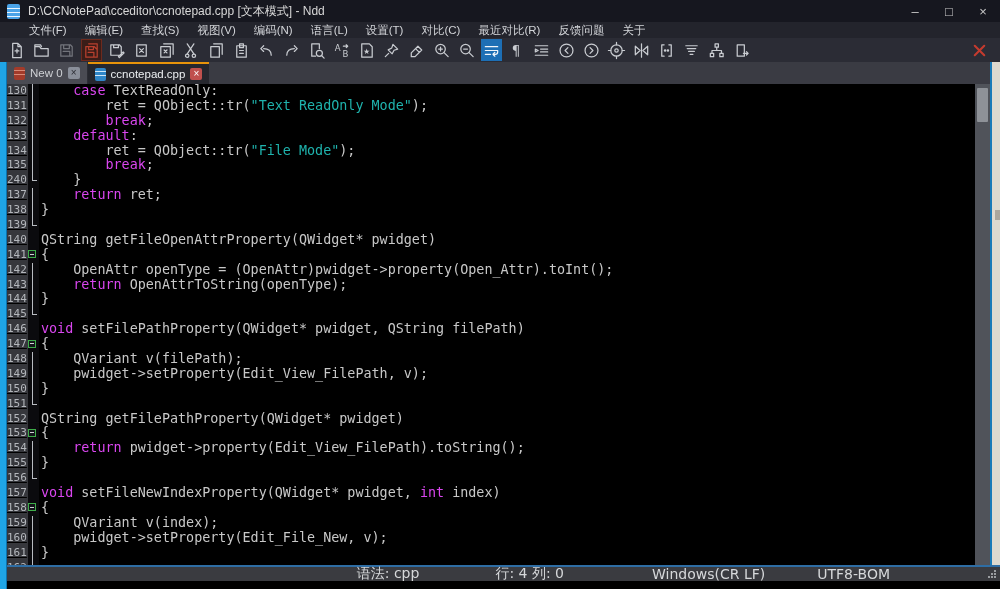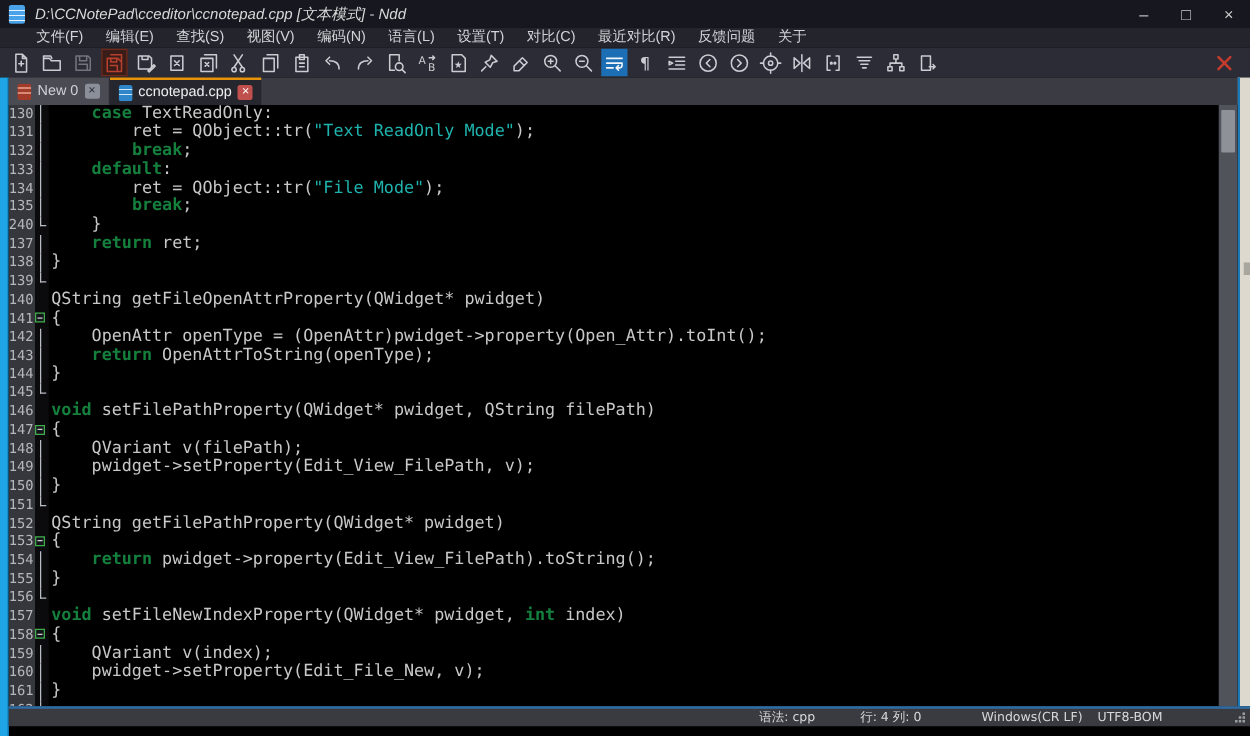--- a/index.html
+++ b/index.html
@@ -3,21 +3,21 @@
 <meta charset="utf-8">
 <style>
   html,body{margin:0;padding:0;background:#555;}
   .window{position:relative;width:1000px;height:589px;overflow:hidden;background:#000;
           font-family:"Liberation Sans",sans-serif;-webkit-font-smoothing:antialiased;}
   
   .titlebar{position:absolute;top:0;left:0;right:0;height:22px;background:#16171f;
             display:flex;align-items:center;padding-left:7px;box-sizing:border-box;}
   .app-icon{width:13px;height:15px;border-radius:2px;background:#4aa3e8;margin-right:8px;
             background-image:linear-gradient(#4aa3e8 4px,#e8f4ff 4px,#e8f4ff 5px,#4aa3e8 5px,#4aa3e8 8px,#e8f4ff 8px,#e8f4ff 9px,#4aa3e8 9px,#4aa3e8 12px,#e8f4ff 12px,#e8f4ff 13px,#4aa3e8 13px);}
-  .title-text{color:#d8d8d8;font-size:12px;white-space:nowrap;font-style:italic;}
+  .title-text{color:#d8d8d8;font-size:12px;white-space:nowrap;}
   .win-controls{margin-left:auto;display:flex;height:100%;}
   .win-btn{width:34px;height:22px;display:flex;align-items:center;justify-content:center;
            color:#c9c9c9;font-size:13px;cursor:default;}
   
   .menubar{position:absolute;top:22px;left:0;right:0;height:16px;background:#23242c;
            display:flex;align-items:center;padding-left:20px;}
   .menu-item{color:#d2d4d8;font-size:11.5px;padding:0 9px;line-height:16px;white-space:nowrap;}
   
   .toolbar{position:absolute;top:38px;left:0;right:0;height:24px;background:#2b2c35;
            display:flex;align-items:center;padding-left:6px;gap:4px;}
@@ -44,41 +44,41 @@
   .tab.active .tab-label{color:#eceff2;}
   .doc-icon{width:11px;height:13px;border-radius:2px;flex:0 0 auto;}
   .doc-icon.red{background:#a33b2a;background-image:linear-gradient(#a33b2a 3px,#d98a77 3px,#d98a77 4px,#a33b2a 4px,#a33b2a 7px,#d98a77 7px,#d98a77 8px,#a33b2a 8px);}
   .doc-icon.blue{background:#2f86c8;background-image:linear-gradient(#2f86c8 3px,#cfe7f8 3px,#cfe7f8 4px,#2f86c8 4px,#2f86c8 7px,#cfe7f8 7px,#cfe7f8 8px,#2f86c8 8px);}
   .tab-close{width:12px;height:12px;border-radius:2px;display:flex;align-items:center;justify-content:center;
              font-size:10px;line-height:1;}
   .tab.inactive .tab-close{background:#8a8f9a;color:#2c2d34;}
   .tab.active .tab-close{background:#c0504d;color:#fff;}
   
   .editor{position:absolute;top:84px;left:7px;width:983px;height:481px;background:#000;display:flex;overflow:hidden;}
-  .col-ln{width:21px;background:#36373c;flex:0 0 auto;}
+  .col-ln{width:21px;background:#36373c;flex:0 0 auto;text-decoration:underline;}
   .ln{height:14.9px;box-sizing:border-box;color:#b4b7bc;font-family:"DejaVu Sans Mono",monospace;font-size:11px;
       line-height:14.9px;text-align:right;padding-right:5px;}
   .col-fold{width:11px;background:#0b0b0e;flex:0 0 auto;}
   .fold{position:relative;height:14.9px;}
   .fold.line::before{content:'';position:absolute;left:4px;top:0;height:100%;width:1px;background:#b9bcc2;}
   .fold.end::before{content:'';position:absolute;left:4px;top:0;height:8px;width:1px;background:#b9bcc2;}
   .fold.end::after{content:'';position:absolute;left:4px;top:7px;width:5px;height:1px;background:#b9bcc2;}
   .fold.box::before{content:'';position:absolute;left:0;top:2.5px;width:8px;height:8px;border:1px solid #3fae4a;background:#14151a;box-sizing:border-box;}
   .fold.box::after{content:'';position:absolute;left:2px;top:6px;width:4px;height:1px;background:#cfd2d6;}
   .col-code{flex:1;overflow:hidden;padding-left:2px;}
   .codeline{height:14.9px;white-space:pre;font-family:"DejaVu Sans Mono",monospace;font-size:13.4px;line-height:14.9px;}
   .tk-p{color:#c8c8c8;}
-  .tk-k{color:#15803d;font-weight:bold;}
+  .tk-k{color:#d946ef;font-weight:normal;}
   .tk-s{color:#1fb3ad;}
   .vscroll{width:15px;flex:0 0 auto;background:#50535a;position:relative;}
   .vthumb{position:absolute;left:2px;right:2px;top:4px;height:34px;background:#8e9298;border-radius:1px;}
   
   .statusbar{position:absolute;top:565px;left:7px;right:0;height:16px;background:#3a3b40;border-top:2px solid #2e6da4;
              box-sizing:border-box;display:flex;align-items:center;justify-content:flex-end;color:#d6d8da;
-             font-family:"DejaVu Sans",sans-serif;font-size:10px;}
+             font-family:"DejaVu Sans",sans-serif;font-size:14px;gap:40px;}
   .sb-item{white-space:nowrap;}
   .sb-syntax{margin-right:36px;}
   .sb-pos{margin-right:48px;}
   .sb-eol{margin-right:12px;}
   .sb-enc{margin-right:58px;}
   .sb-grip{width:8px;height:8px;margin-right:4px;position:relative;}
   .sb-grip::before{content:'';position:absolute;right:0;bottom:0;width:2px;height:2px;background:#9a9da1;
     box-shadow:-3px 0 #9a9da1,0 -3px #9a9da1,-6px 0 #9a9da1,-3px -3px #9a9da1,0 -6px #9a9da1;}
   
   .sliver{position:absolute;top:581px;left:7px;right:0;height:8px;display:flex;overflow:hidden;}

